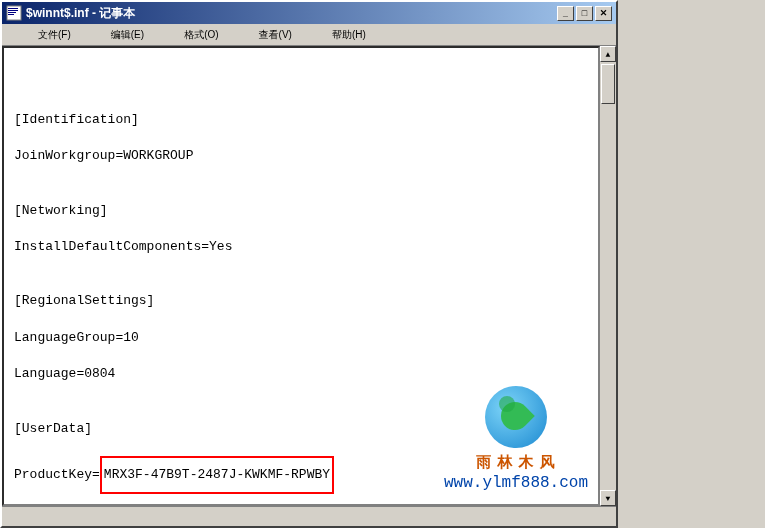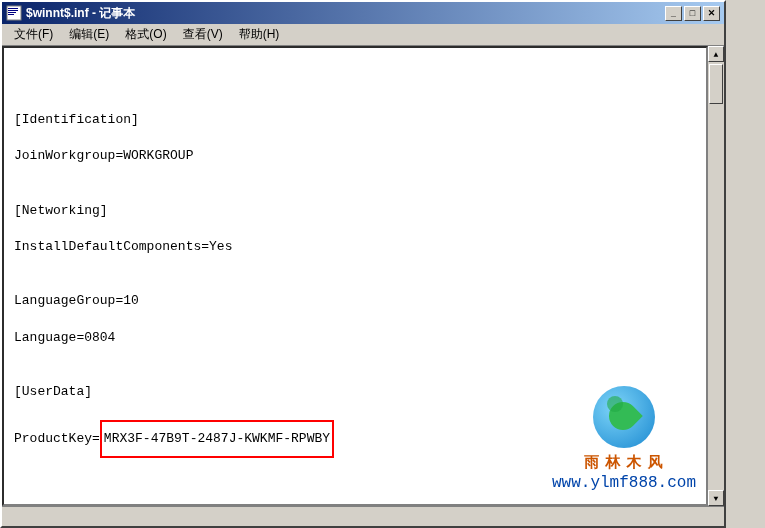--- a/index.html
+++ b/index.html
@@ -12,21 +12,21 @@
       width: 765px;
       height: 528px;
       font-family: 'Courier New', Courier, monospace;
       font-size: 13px;
       background: #d4d0c8;
       overflow: hidden;
     }
 
     
     .window {
-      width: 726px;
+      width: 618px;
       height: 528px;
       border: 2px solid #ffffff;
       border-right-color: #404040;
       border-bottom-color: #404040;
       display: flex;
       flex-direction: column;
       background: #b91c1c;
     }
 
     .title-bar {
@@ -89,23 +89,24 @@
       display: flex;
       align-items: center;
       padding: 0 4px;
       border-bottom: 1px solid #808080;
       flex-shrink: 0;
     }
 
     .menu-item {
       padding: 2px 8px;
       font-family: 'Microsoft YaHei', SimSun, Arial, sans-serif;
-      font-size: 12px;
+      font-size: 10px;
       cursor: pointer;
       color: #000;
+      margin-left: 24px;
     }
 
     
     .content-wrapper {
       display: flex;
       flex: 1;
       overflow: hidden;
     }
 
     .text-area {
@@ -212,20 +213,21 @@
   <div class="content-wrapper">
     <div class="text-area" style="position:relative;">
       <span>
 <span class="line"></span>
 <span class="line">[Identification]</span>
 <span class="line">JoinWorkgroup=WORKGROUP</span>
 <span class="line"></span>
 <span class="line">[Networking]</span>
 <span class="line">InstallDefaultComponents=Yes</span>
 <span class="line"></span>
+<span class="line">[RegionalSettings]</span>
 <span class="line">LanguageGroup=10</span>
 <span class="line">Language=0804</span>
 <span class="line"></span>
 <span class="line">[UserData]</span>
 <span class="line">ProductKey=<span style="border: 2px solid red; display: inline-block; padding: 8px 2px;">MRX3F-47B9T-2487J-KWKMF-RPWBY</span></span>
 
 
 <span class="line"></span>
 
 <span class="line"></span>

